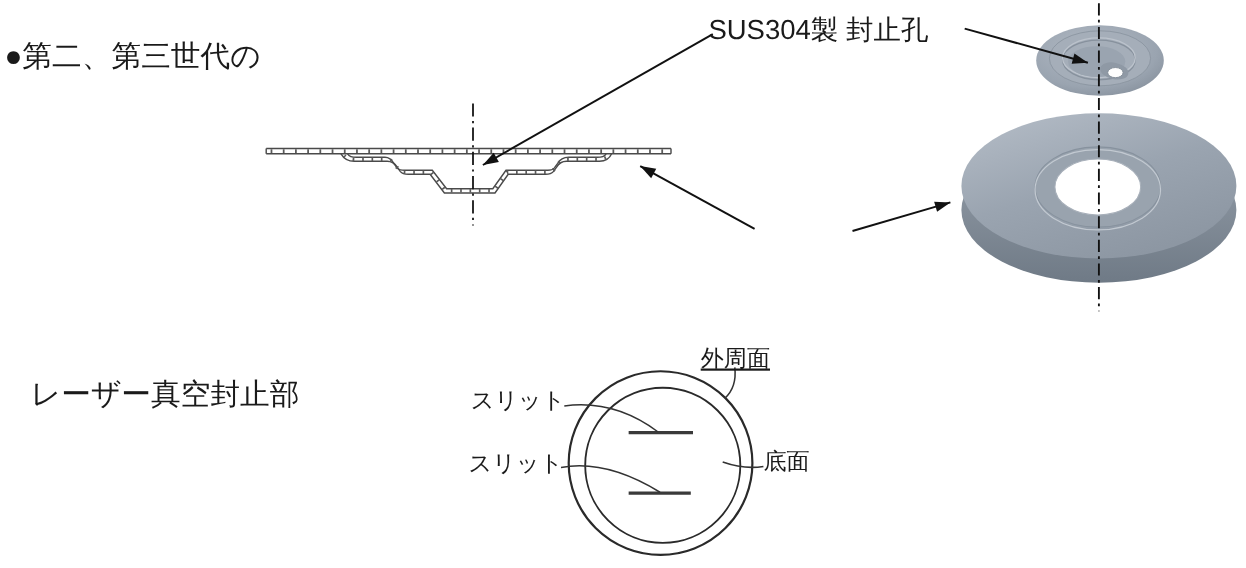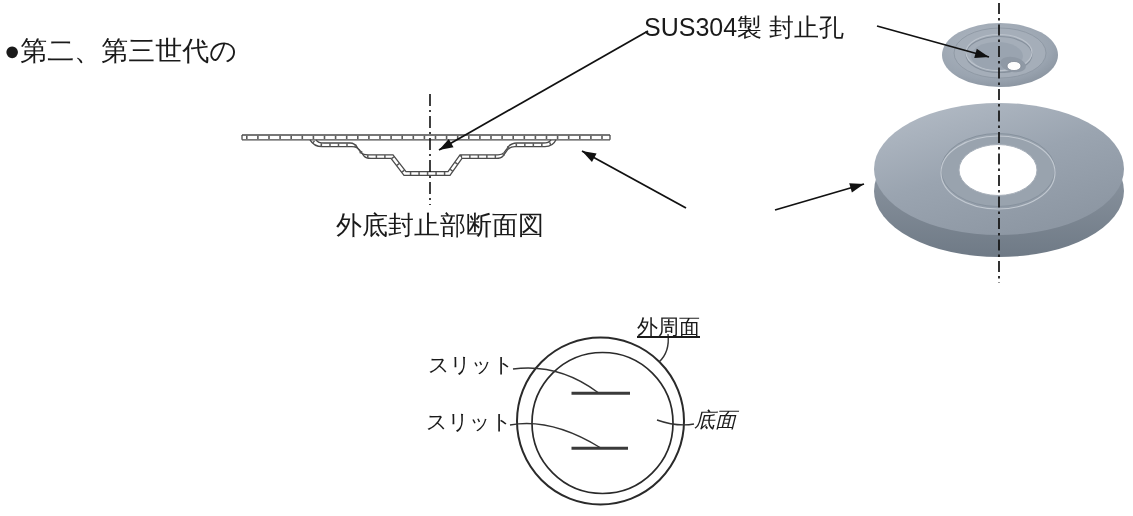--- a/index.html
+++ b/index.html
@@ -105,23 +105,23 @@
       <path d="M510,425 Q551,417.5 600,447.5" stroke="#333" stroke-width="1.4"></path>
       <path d="M668,334 Q670,352 659,362" stroke="#333" stroke-width="1.4"></path>
       <path d="M694,424 Q677,427 657,420" stroke="#333" stroke-width="1.4"></path>
     </g>
   </svg>
 
   <div class="lbl h1" style="left:4px;top:36px;">●第二、第三世代の</div>
 
   <div class="lbl mid" style="left:644px;top:13px;">SUS304製 封止孔</div>
 
-  <div class="lbl cap" style="left:336px;top:211px;">外底封止部断面図</div>
 
 
+  <div class="lbl h1" style="left:28px;top:343px;">レーザー真空封止部</div>
 
   <div class="lbl small" style="left:428px;top:353px;">スリット</div>
   <div class="lbl small" style="left:426px;top:410px;">スリット</div>
 
   <div class="lbl small" style="left:637px;top:315px;text-decoration:underline;">外周面</div>
-  <div class="lbl small" style="left:694px;top:408px;font-style:italic;">底面</div>
+  <div class="lbl small" style="left:694px;top:408px;">底面</div>
 
 </div>
 
 </body></html>

